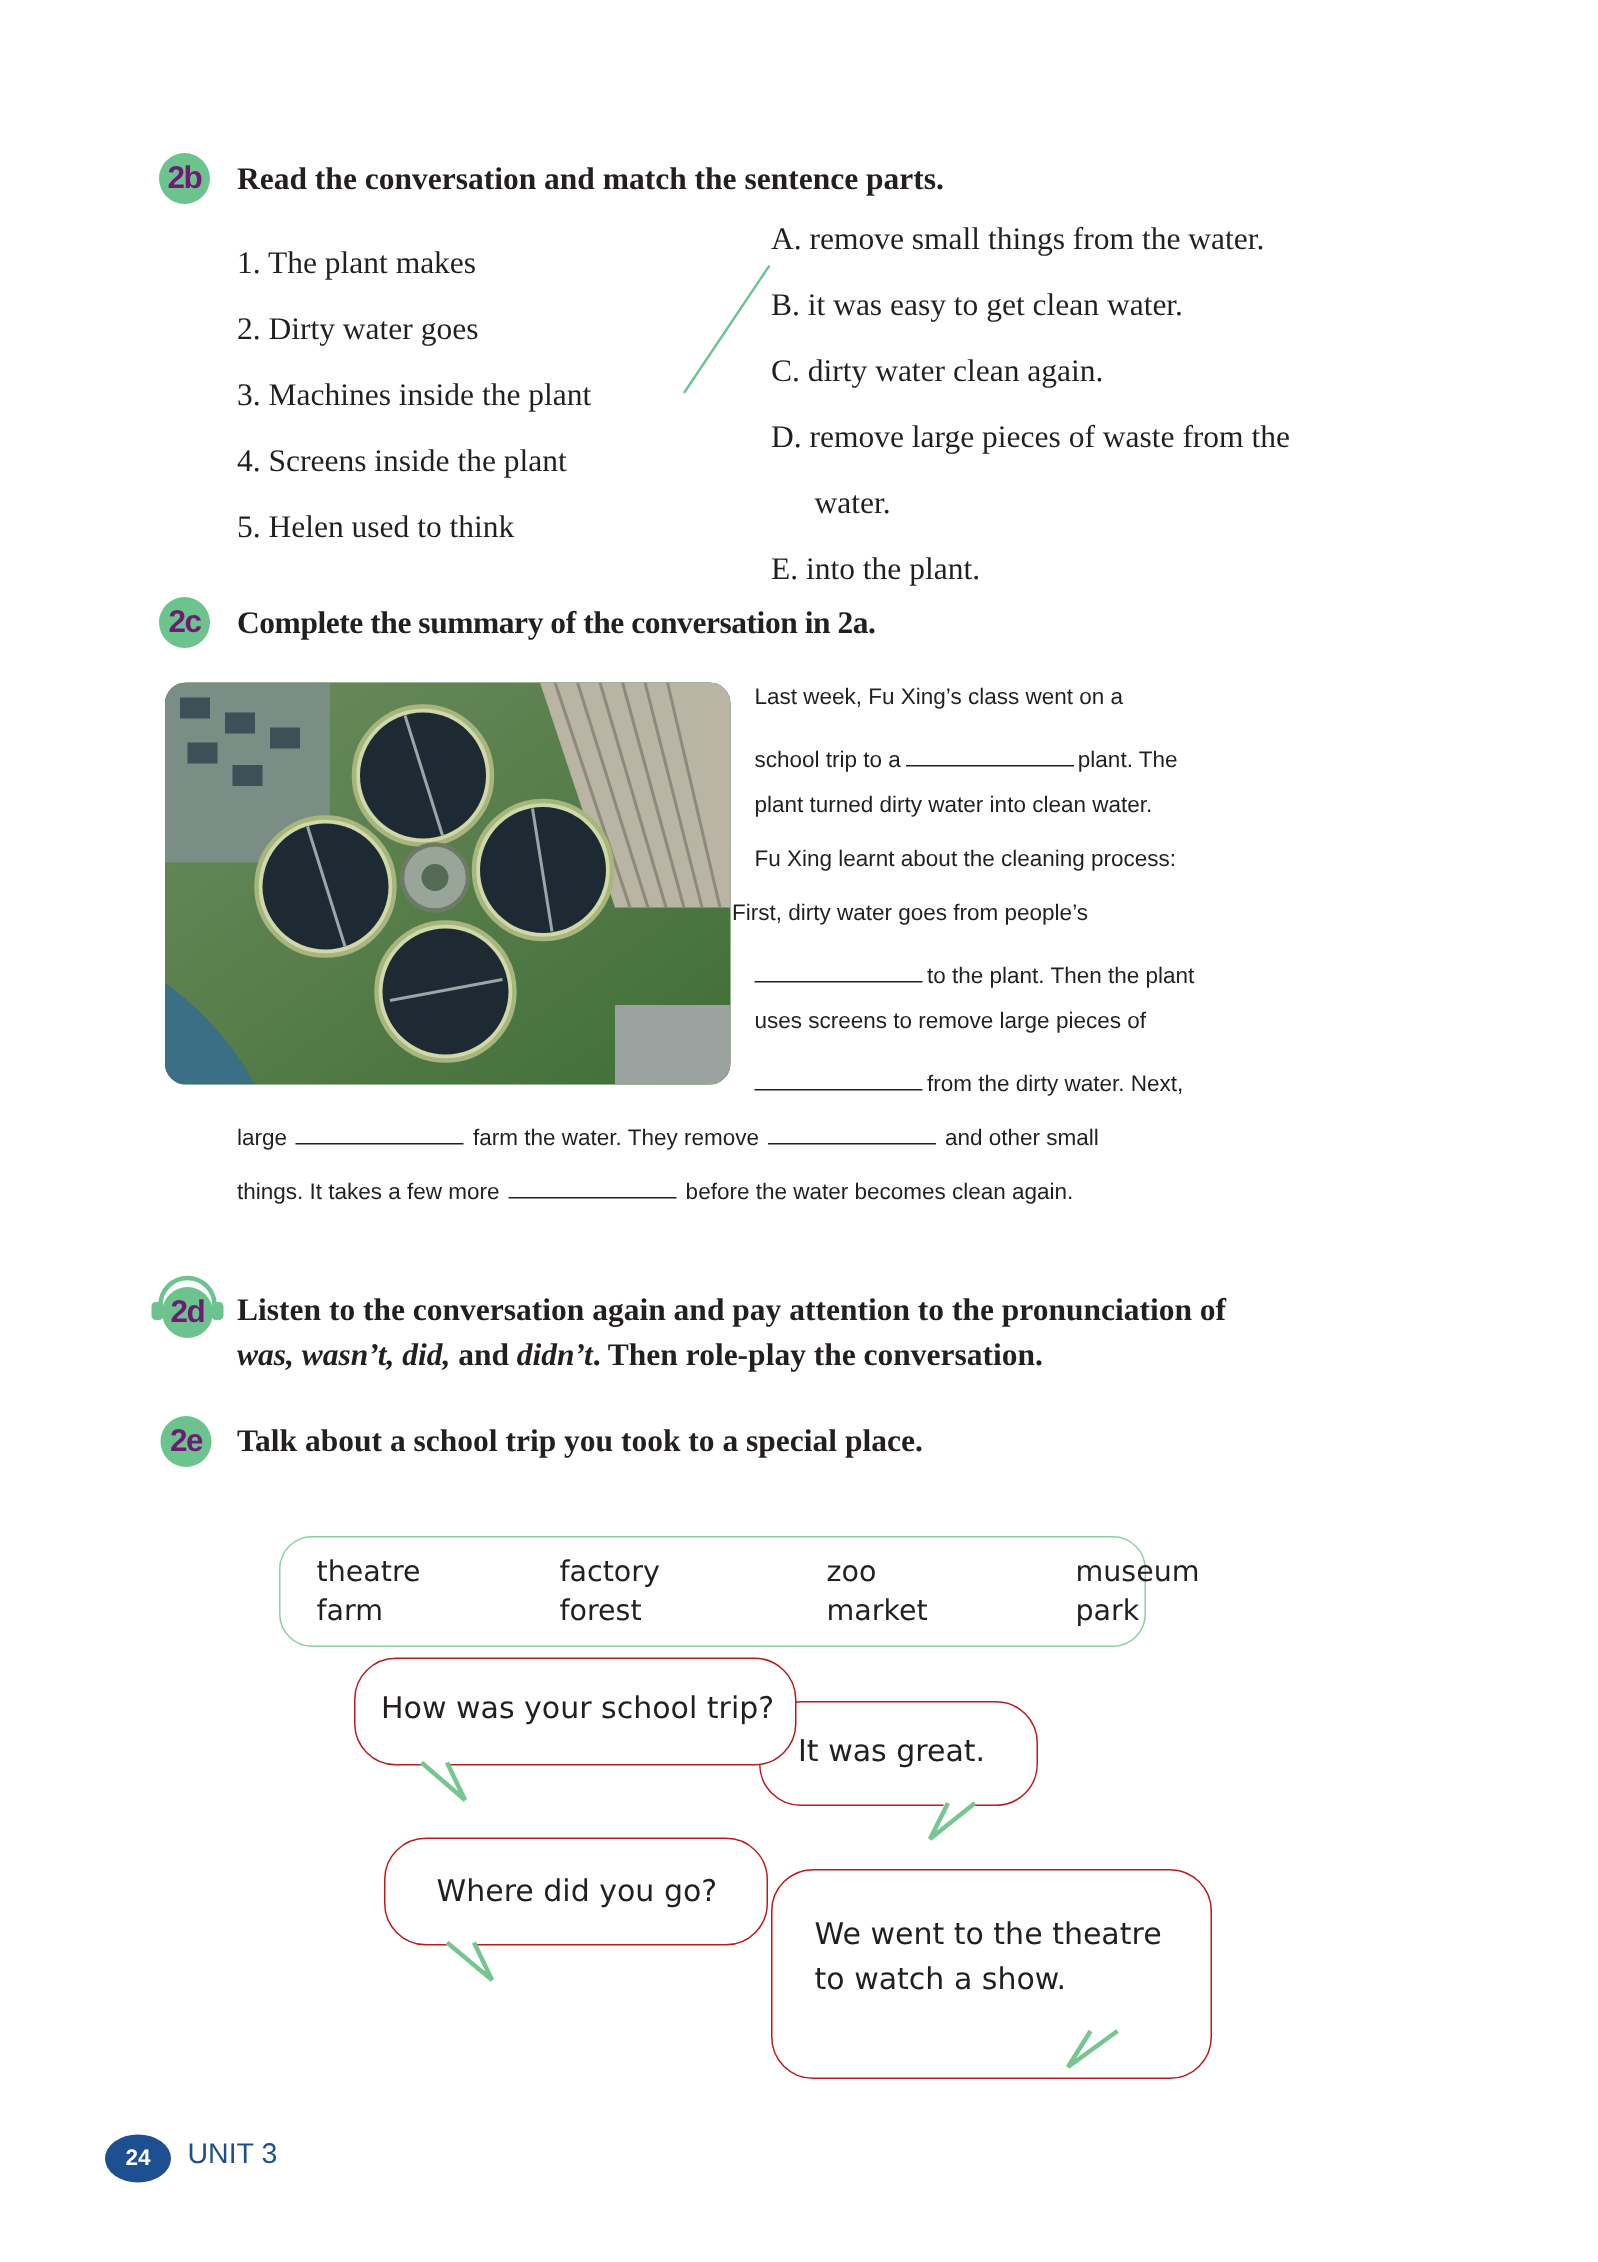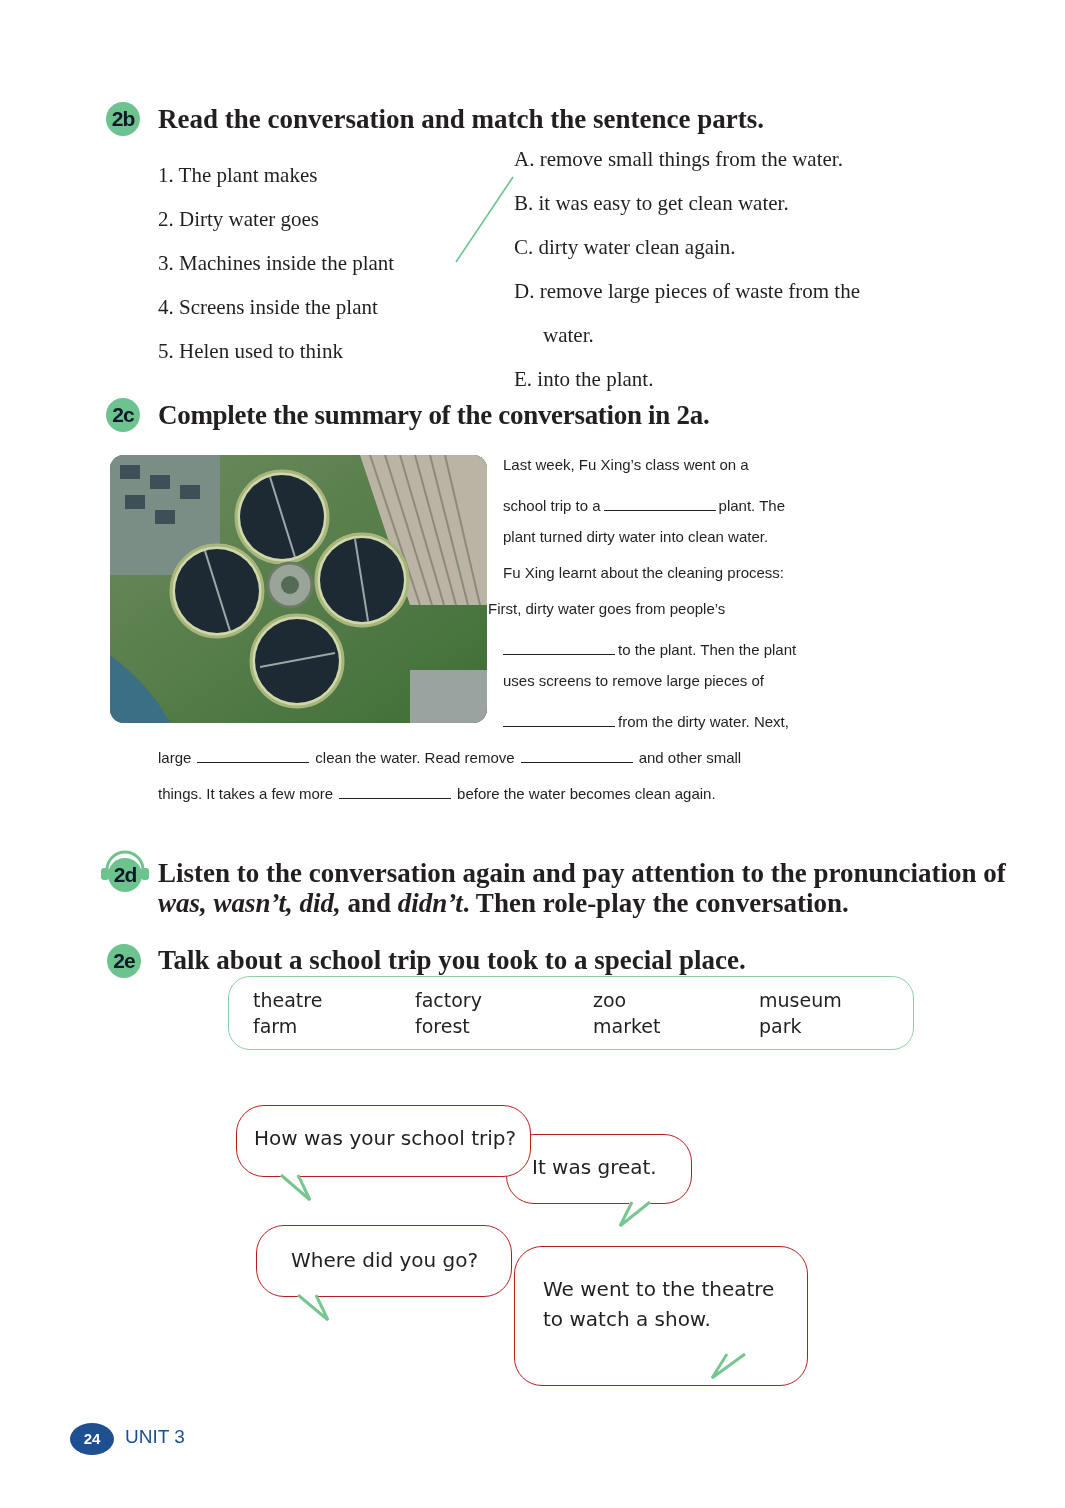--- a/index.html
+++ b/index.html
@@ -1,23 +1,23 @@
 <!DOCTYPE html>
 <html><head>
 <meta charset="utf-8">
 <style>
   html, body { margin:0; padding:0; background:#ffffff; }
   body { width:1065px; height:1508px; position:relative; overflow:hidden; font-family:"DejaVu Serif", serif; color:#231f20; }
   .abs { position:absolute; }
-  .badge { position:absolute; width:34px; height:34px; border-radius:50%; background:#6cc38e; color:#0f172a; font-family:"Liberation Sans", sans-serif; font-weight:bold; font-size:21px; line-height:34px; text-align:center; letter-spacing:-1px; }
-  .heading { position:absolute; font-family:"Liberation Serif", serif; font-weight:bold; font-size:27px; line-height:30px; }
+  .badge { position:absolute; width:34px; height:34px; border-radius:50%; background:#6cc38e; color:#701a75; font-family:"Liberation Sans", sans-serif; font-weight:bold; font-size:21px; line-height:34px; text-align:center; letter-spacing:-1px; }
+  .heading { position:absolute; font-family:"Liberation Serif", serif; font-weight:bold; font-size:21px; line-height:30px; }
   .item { position:absolute; font-family:"Liberation Serif", serif; font-size:21px; line-height:24px; white-space:nowrap; }
   .para { position:absolute; font-family:Liberation Sans, sans-serif; font-size:15px; white-space:nowrap; }
   .blank { display:inline-block; border-bottom:1.5px solid #231f20; width:112px; height:18px; vertical-align:baseline; margin:0 3px; }
-  .wordbox { position:absolute; left:186px; top:976px; width:686px; height:74px; border:1.5px solid #8ccfa3; border-radius:22px; box-sizing:border-box;margin-left:42px; }
+  .wordbox { position:absolute; left:186px; top:1024px; width:578px; height:74px; border:1.5px solid #8ccfa3; border-radius:22px; box-sizing:border-box; }
   .word { position:absolute; font-family:"DejaVu Sans", sans-serif; font-size:19px; color:#231f20; }
   .bubble { position:absolute; border:1px solid #b91c1c; border-radius:28px; background:#fff; box-sizing:border-box; font-family:"DejaVu Sans", sans-serif; font-size:20px; color:#231f20; }
   .bubble-text { position:absolute; white-space:nowrap; }
   svg.tails { position:absolute; left:0; top:0; }
 </style>
 </head>
 <body>
 
 <div class="badge" style="left:106px;top:102px;">2b</div>
 <div class="heading" style="left:158px;top:104px;">Read the conversation and match the sentence parts.</div>
@@ -95,21 +95,21 @@
 
 <div class="para" style="left:503px;top:456px;"><span>Last week, Fu Xing’s class went on a</span></div>
 <div class="para" style="left:503px;top:492px;"><span>school trip to a</span><span class="blank"></span><span>plant. The</span></div>
 <div class="para" style="left:503px;top:528px;"><span>plant turned dirty water into clean water.</span></div>
 <div class="para" style="left:503px;top:564px;"><span>Fu Xing learnt about the cleaning process:</span></div>
 <div class="para" style="left:488px;top:600px;"><span>First, dirty water goes from people’s</span></div>
 <div class="para" style="left:500px;top:636px;"><span class="blank"></span><span>to the plant. Then the plant</span></div>
 <div class="para" style="left:503px;top:672px;"><span>uses screens to remove large pieces of</span></div>
 <div class="para" style="left:500px;top:708px;"><span class="blank"></span><span>from the dirty water. Next,</span></div>
 
-<div class="para" style="left:158px;top:744px;"><span>large</span><span class="blank" style="margin:0 6px;"></span><span>clean the water. Read remove</span><span class="blank" style="margin:0 6px;"></span><span>and other small</span></div>
+<div class="para" style="left:158px;top:744px;"><span>large</span><span class="blank" style="margin:0 6px;"></span><span>farm the water. They remove</span><span class="blank" style="margin:0 6px;"></span><span>and other small</span></div>
 <div class="para" style="left:158px;top:780px;"><span>things. It takes a few more</span><span class="blank" style="margin:0 6px;"></span><span>before the water becomes clean again.</span></div>
 
 <svg class="abs" style="left:100px;top:846px;" width="50" height="44">
   <path d="M7,24 A17,17 0 0 1 43,24" fill="none" stroke="#6cc38e" stroke-width="3"></path>
   <rect x="1" y="22" width="8" height="12" rx="3" fill="#6cc38e"></rect>
   <rect x="41" y="22" width="8" height="12" rx="3" fill="#6cc38e"></rect>
 </svg>
 <div class="badge" style="left:108px;top:858px;">2d</div>
 <div class="heading" style="left:158px;top:858px;">Listen to the conversation again and pay attention to the pronunciation of</div>
 <div class="heading" style="left:158px;top:888px;text-align:right;">

